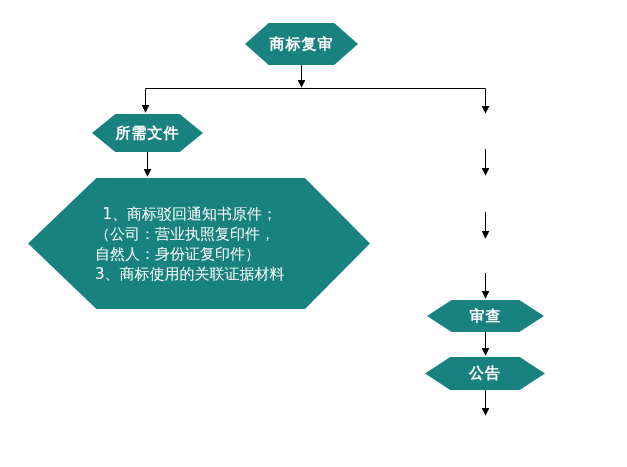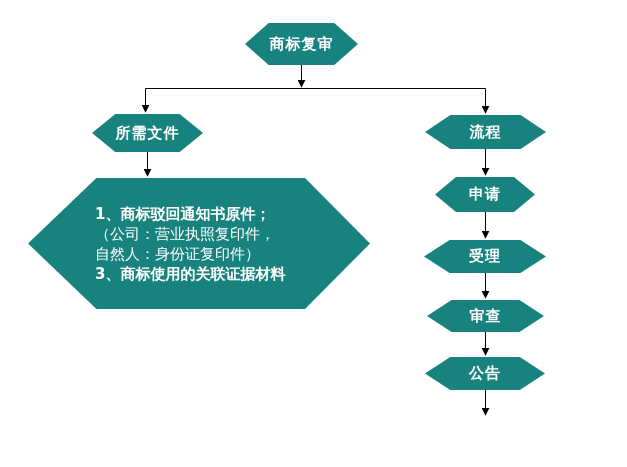--- a/index.html
+++ b/index.html
@@ -53,21 +53,21 @@
     font-weight: normal;
     letter-spacing: 0;
   }
   .detail-text {
     padding-left: 67px;
     padding-right: 10px;
     font-size: 15px;
     line-height: 20px;
   }
   .detail-text .line { display: block; white-space: nowrap; }
-  .detail-text .bold { font-weight: bold; }
+  .detail-text .bold { font-weight: normal; text-align: center; }
 </style>
 </head>
 <body>
 
 <div class="canvas">
 
   <svg class="connectors" viewBox="0 0 627 467" xmlns="http://www.w3.org/2000/svg">
     <defs>
       <marker id="arrow" viewBox="0 0 10 10" refX="9" refY="5" markerWidth="8" markerHeight="8" orient="auto-start-reverse">
         <path class="arrowhead" d="M 0 0 L 10 5 L 0 10 z"></path>
@@ -101,30 +101,21 @@
 
   <div class="hex hex-detail">
     <div class="detail-text">
       <span class="line bold">1、商标驳回通知书原件；</span>
       <span class="line">（公司：营业执照复印件，</span>
       <span class="line">自然人：身份证复印件）</span>
       <span class="line bold">3、商标使用的关联证据材料</span>
     </div>
   </div>
 
-  <div class="hex hex-process">
-    <span>流程</span>
-  </div>
 
-  <div class="hex hex-apply">
-    <span>申请</span>
-  </div>
-  <div class="hex hex-accept">
-    <span>受理</span>
-  </div>
   <div class="hex hex-examine">
     <span>审查</span>
   </div>
   <div class="hex hex-notice">
     <span>公告</span>
   </div>
 
 </div>
 
 </body></html>

